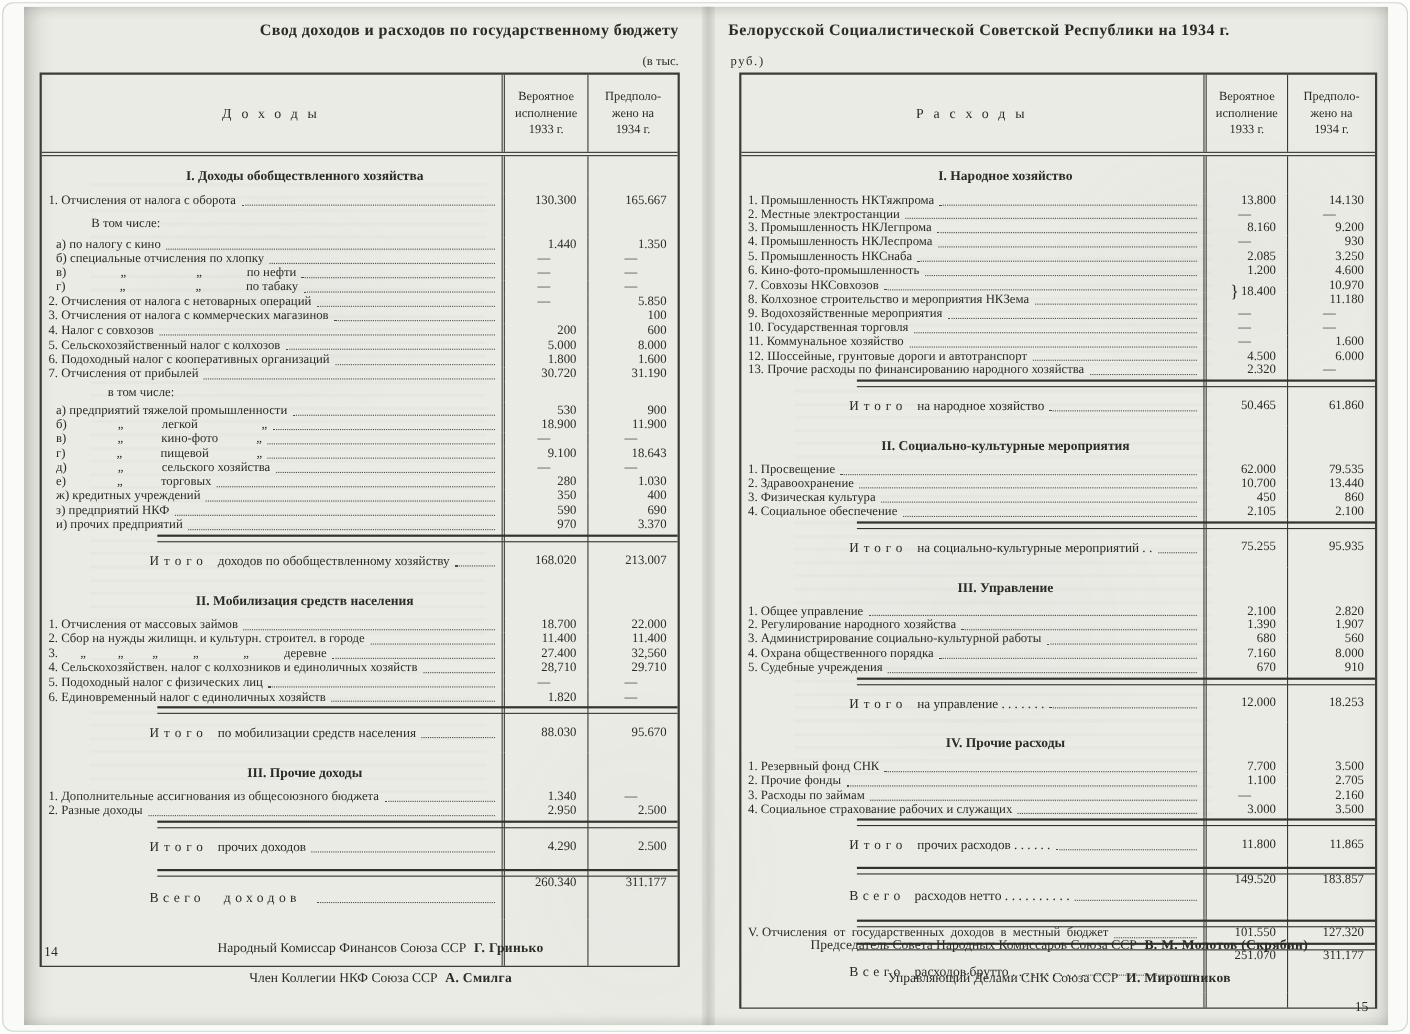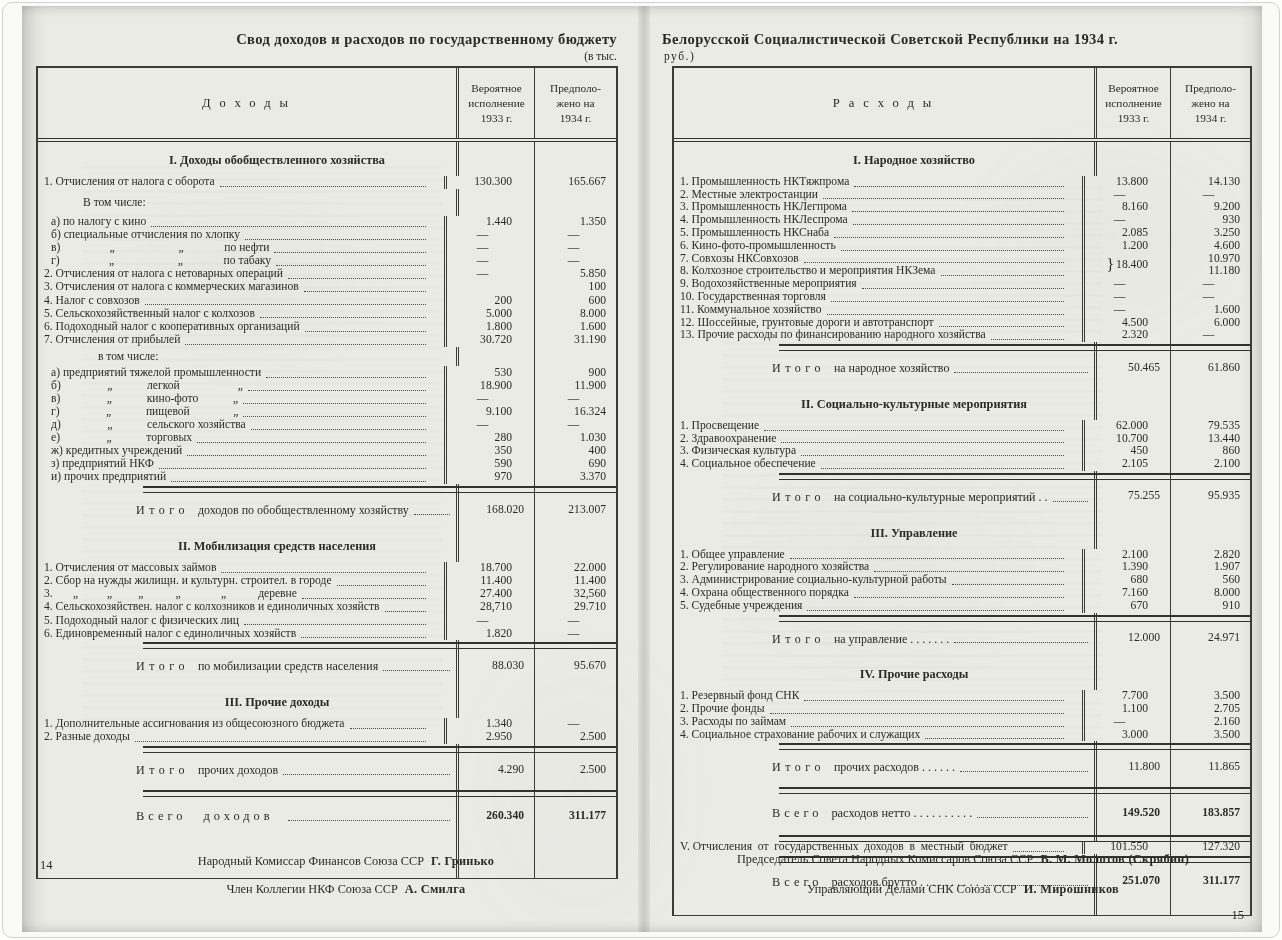--- a/index.html
+++ b/index.html
@@ -17,21 +17,21 @@
            radial-gradient(260px 200px at 70% 60%, rgba(140,140,130,.07), transparent 70%),
            radial-gradient(200px 260px at 45% 85%, rgba(140,140,130,.06), transparent 70%),
            radial-gradient(240px 180px at 88% 25%, rgba(140,140,130,.07), transparent 70%);}
   .ghost{position:absolute;pointer-events:none;opacity:.55;
          background:repeating-linear-gradient(180deg, rgba(100,100,92,.05) 0 3px, transparent 3px 12px);}
 
   .page{position:absolute;top:8px;height:924px;}
   .pl{left:30px;width:612px;--c1:78px;--c2:82px;}
   .pr{left:648px;width:610px;--c1:76px;--c2:80px;}
 
-  .page-title{position:absolute;top:23px;font-weight:bold;font-size:14.6px;letter-spacing:.4px;}
+  .page-title{position:absolute;top:12px;font-weight:bold;font-size:14.6px;letter-spacing:.4px;}
   .pl .page-title{left:8px;right:25px;text-align:right;}
   .pr .page-title{left:14px;right:8px;text-align:left;}
   .units{position:absolute;top:42px;font-size:11.5px;}
   .pl .units{right:25px;}
   .pr .units{left:16px;letter-spacing:1.5px;}
 
   .table{position:absolute;top:58px;border:2px solid #3c3c36;border-bottom-width:1px;background:transparent;}
   .pl .table{left:6px;right:24px;}
   .pr .table{left:24px;right:6px;}
 
@@ -44,36 +44,36 @@
 
   .tbody{display:flex;flex-direction:column;}
   .trow{display:grid;grid-template-columns:1fr var(--c1) var(--c2);position:relative;}
   .cell{overflow:visible;}
   .lbl{display:flex;align-items:flex-end;padding-left:6px;font-size:11.6px;line-height:12.8px;}
   .lbl .txt{white-space:pre;}
   .dots{flex:1 1 8px;min-width:6px;margin:0 6px 2px 5px;border-bottom:1.6px dotted #4c4c45;height:0;align-self:flex-end;}
   .vv{text-align:right;padding-right:10px;font-size:11.6px;line-height:12.8px;display:block;}
   .v1c,.v2c{display:flex;flex-direction:column;justify-content:flex-end;}
   .vv.dash{text-align:center;padding-right:4px;}
-  .trow.item{min-height:12.8px;gap:12px;}
+  .trow.item{min-height:12.8px;}
   .pl .trow.item{min-height:13.1px;}
   .ind1 .lbl{padding-left:13px;justify-content:space-between;}
 
   .trow.note .lbl{padding-left:45px;padding-top:8px;padding-bottom:6px;}
   .trow.note2 .lbl{padding-left:60px;padding-top:4px;padding-bottom:3px;}
 
   .trow.section .lbl{justify-content:center;font-weight:bold;font-size:12.3px;padding:12px 0 9px 60px;align-items:center;}
 
   .trow.total .lbl{padding-left:66px;padding-top:12px;padding-bottom:11px;}
   .trow.total .v1c,.trow.total .v2c{justify-content:center;}
   .trow.total .lbl{font-size:12px;margin-left:32px;}
   .spaced{letter-spacing:4.5px;margin-right:9px;white-space:pre;}
   .trow.grand .lbl{padding-left:98px;padding-top:14px;padding-bottom:13px;font-size:12.4px;}
   .trow.grand .spaced{letter-spacing:4px;word-spacing:10px;}
-  .trow.grand .v1c,.trow.grand .v2c{justify-content:center;font-weight:bold;}
+  .trow.grand .v1c,.trow.grand .v2c{justify-content:flex-start;}
 
   .trow.rule{height:8px;}
   .rline{position:absolute;left:105px;right:0;top:2px;height:4px;border-top:2px solid #33332e;border-bottom:1.5px solid #33332e;}
 
   .brm{font-size:16px;vertical-align:-2px;margin-right:2px;}
   .shift{display:inline-block;transform:translateY(46%);}
 
   .filler{flex:0 0 auto;}
   .pl .filler{height:42px;}
   .pr .filler{height:14px;}
@@ -318,21 +318,21 @@
           </div>
           <div class="trow item ind1">
             <div class="cell lbl">
               <span class="txt">г)                „            пищевой               „</span>
               <span class="dots"></span>
             </div>
             <div class="cell b1 v1c">
               <span class="vv">9.100</span>
             </div>
             <div class="cell b2 v2c">
-              <span class="vv">16.324</span>
+              <span class="vv">18.643</span>
             </div>
           </div>
           <div class="trow item ind1">
             <div class="cell lbl">
               <span class="txt">д)                „            сельского хозяйства</span>
               <span class="dots"></span>
             </div>
             <div class="cell b1 v1c">
               <span class="vv dash">—</span>
             </div>
@@ -979,21 +979,21 @@
           <div class="trow total">
             <div class="cell lbl">
               <span class="spaced txt">Итого</span>
               <span class="txt">на управление . . . . . . .</span>
               <span class="dots"></span>
             </div>
             <div class="cell b1 v1c">
               <span class="vv">12.000</span>
             </div>
             <div class="cell b2 v2c">
-              <span class="vv">24.971</span>
+              <span class="vv">18.253</span>
             </div>
           </div>
           <div class="trow section">
             <div class="cell lbl">
               <span class="txt">IV. Прочие расходы</span>
             </div>
             <div class="cell b1 v1c">
               <span class="vv"></span>
             </div>
             <div class="cell b2 v2c">

